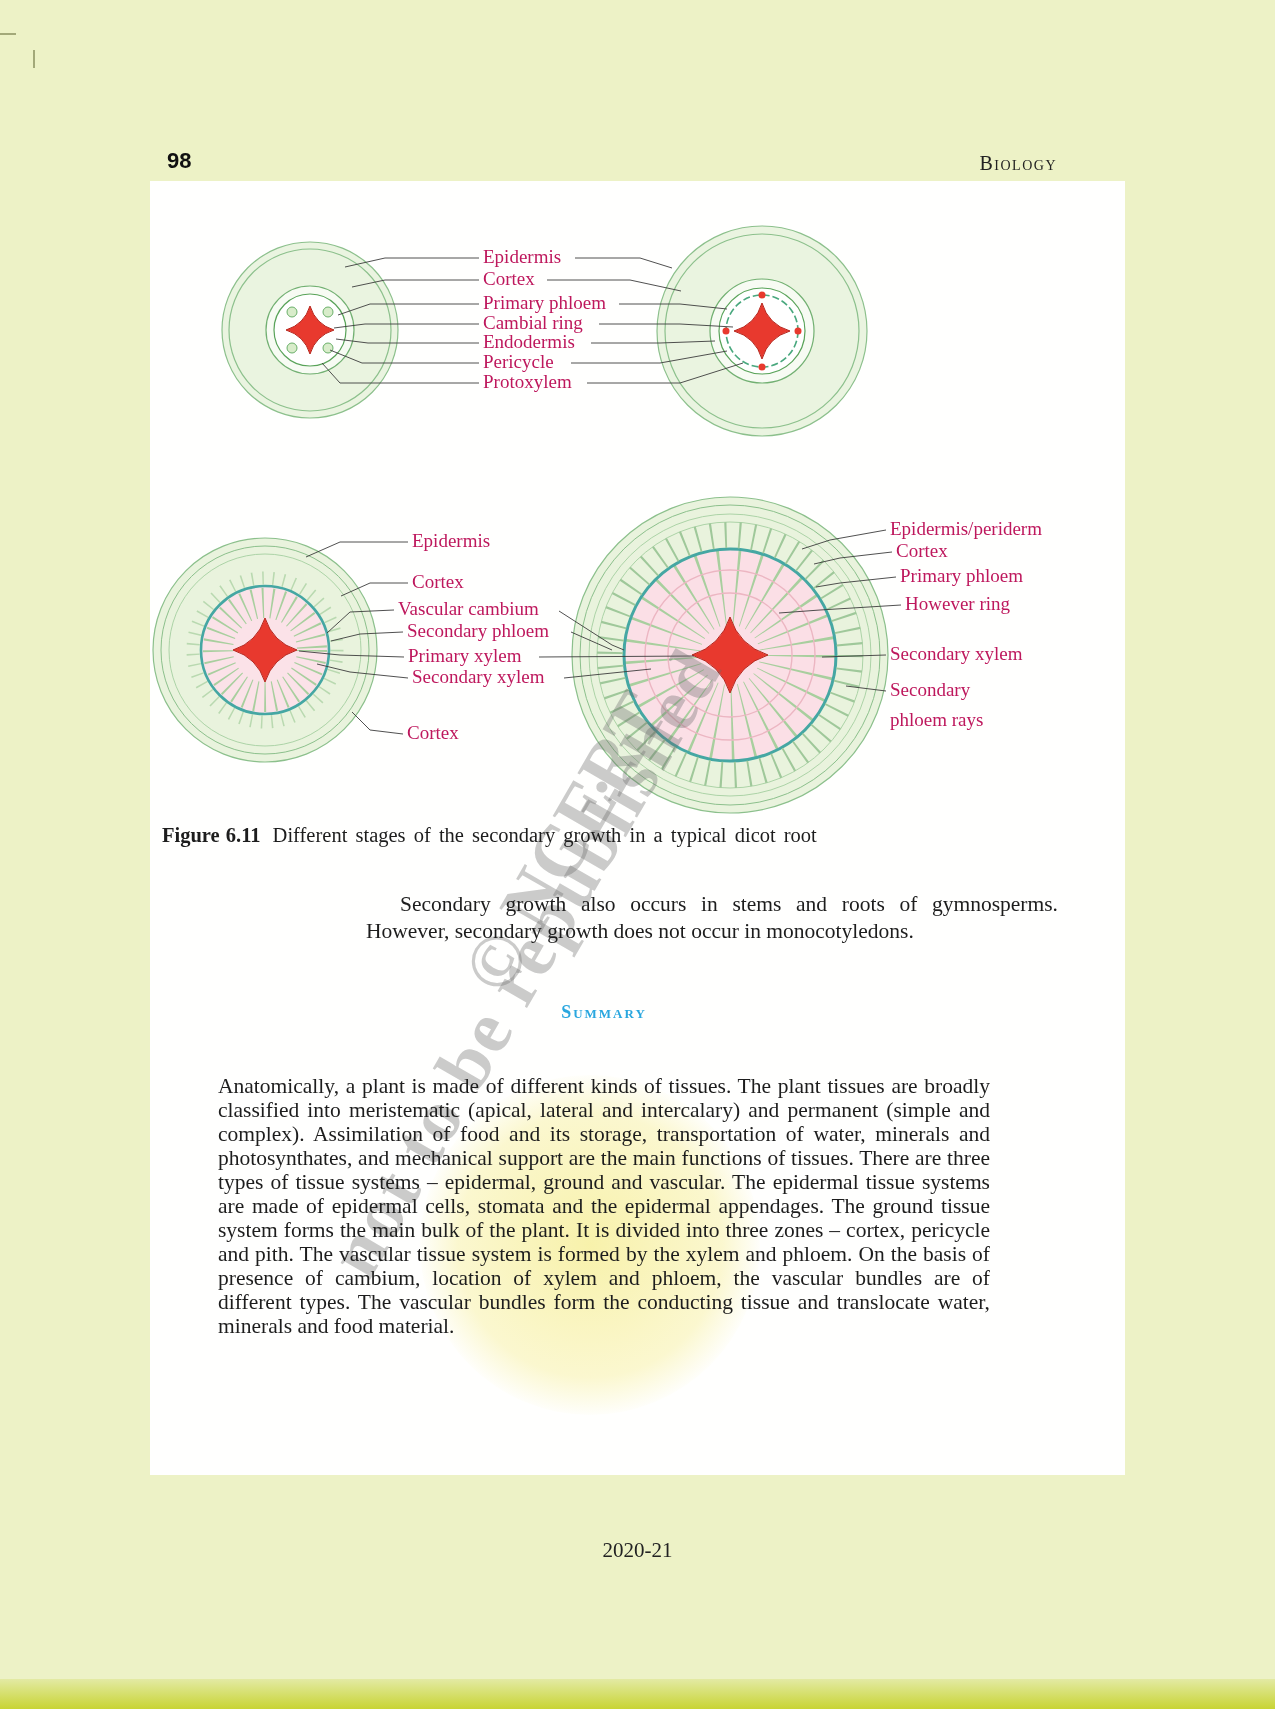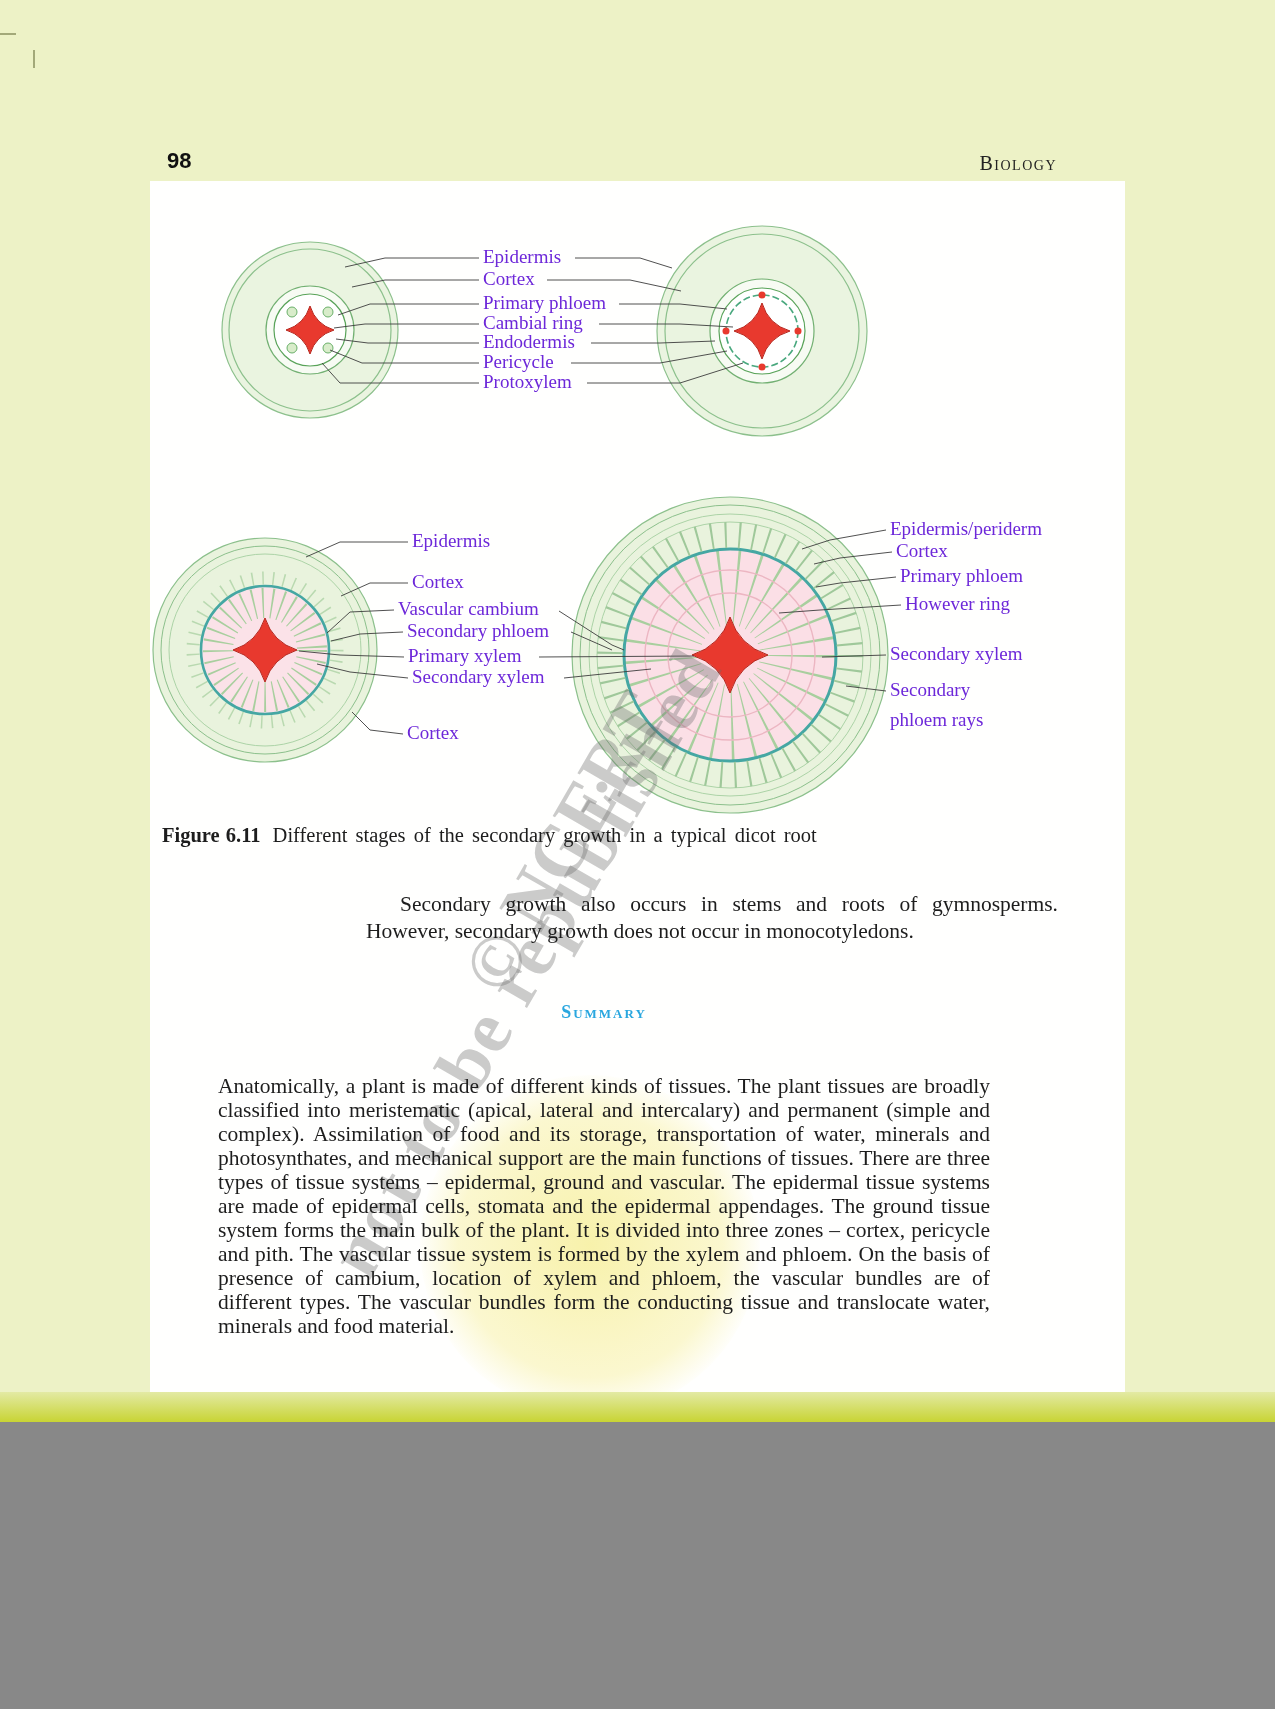--- a/index.html
+++ b/index.html
@@ -1,24 +1,24 @@
 <!DOCTYPE html>
 <html><head>
 <meta charset="utf-8">
 <style>
   html,body{margin:0;padding:0;background:#888;}
-  .page{position:relative;width:1275px;height:1422px;background:#edf2c6;overflow:hidden;
+  .page{position:relative;width:1275px;height:1709px;background:#edf2c6;overflow:hidden;
         font-family:"Liberation Serif", serif;color:#1d1d1d;}
   .content{position:absolute;left:150px;top:181px;width:975px;height:1294px;background:#fffffe;}
   .pagenum{position:absolute;left:167px;top:148px;font-size:22px;font-weight:bold;color:#111;
            font-family:"Liberation Sans", sans-serif;}
   .journal{position:absolute;top:152px;right:218px;font-size:20px;font-variant:small-caps;
            letter-spacing:1.5px;color:#222;}
   .figsvg{position:absolute;left:0;top:0;pointer-events:none;}
-  .lbl{position:absolute;font-size:19px;line-height:20px;color:#6d28d9;white-space:nowrap;}
+  .lbl{position:absolute;font-size:19px;line-height:20px;color:#be185d;white-space:nowrap;}
   .lbl.wrap{white-space:normal;width:130px;line-height:30px;}
   .caption{position:absolute;top:824px;left:162px;width:950px;text-align:left;
            font-size:20.5px;color:#1d1d1d;word-spacing:3px;}
   .caption .capb{font-weight:bold;margin-right:12px;word-spacing:1px;}
   .bodypara{position:absolute;top:891px;left:366px;width:692px;font-size:21.5px;line-height:27px;
             text-align:justify;text-indent:34px;}
   .sumhead{position:absolute;top:1002px;left:218px;width:772px;text-align:center;font-size:18px;
            font-variant:small-caps;font-weight:bold;letter-spacing:2px;color:#2aa7df;}
   .sumtext{position:absolute;top:1074px;left:218px;width:772px;font-size:21.5px;line-height:24px;
            text-align:justify;}

